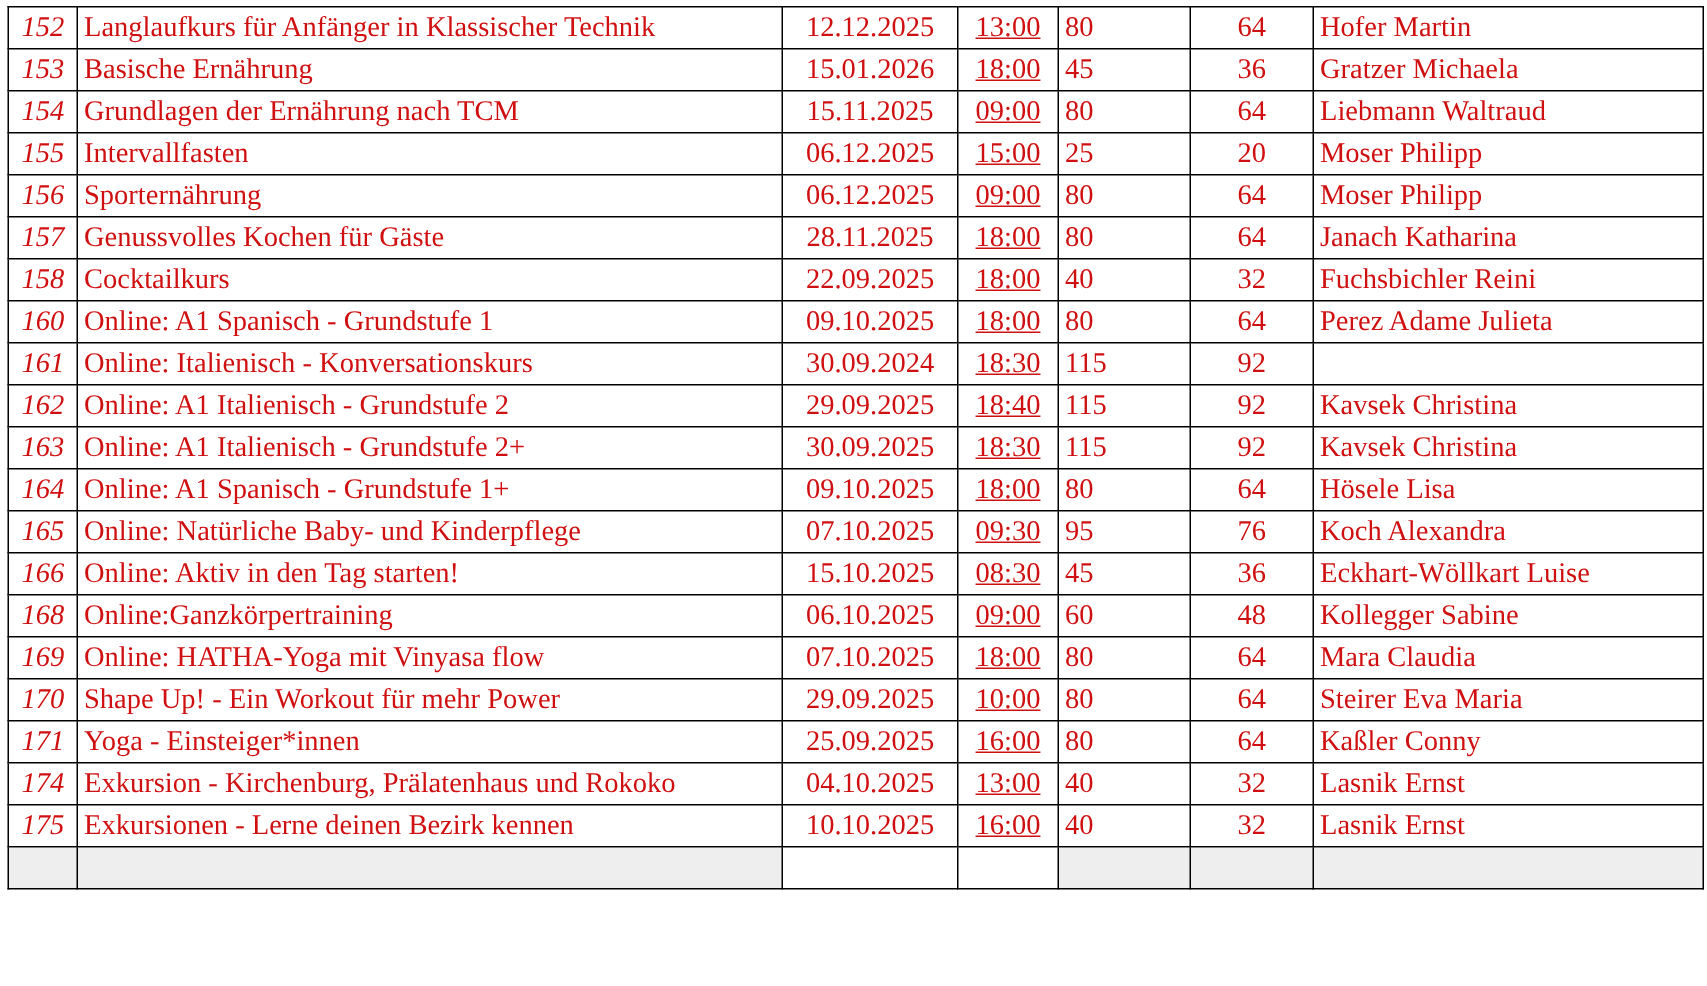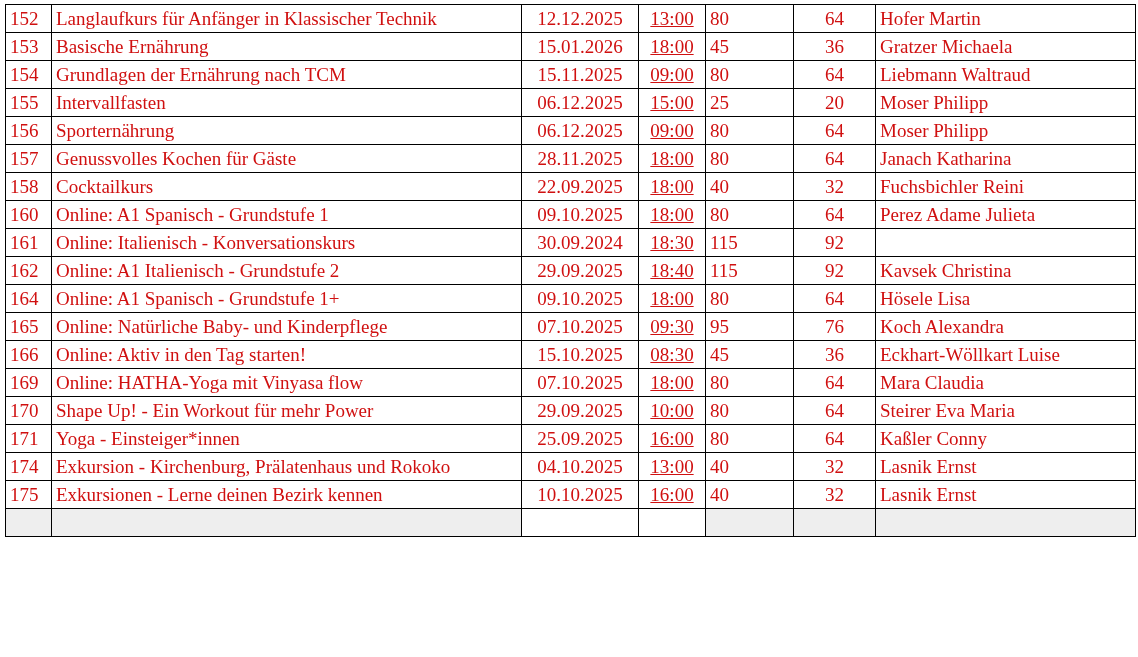--- a/index.html
+++ b/index.html
@@ -40,21 +40,21 @@
   }
   
   col.c-id    { width: 46px; }
   col.c-title { width: 470px; }
   col.c-date  { width: 117px; }
   col.c-time  { width: 67px; }
   col.c-price { width: 88px; }
   col.c-disc  { width: 82px; }
   col.c-tutor { width: 260px; }
 
-  td.id    { text-align: left; padding-right: 5px; }
+  td.id    { text-align: center; padding-right: 5px; font-style: italic; }
   td.title { text-align: left;  padding-left: 5px; }
   td.date  { text-align: center; }
   td.time  { text-align: center; text-decoration: underline; }
   td.price { padding-right: 5px; }
   td.disc  { text-align: center; padding-right: 5px; }
   td.tutor { text-align: left; padding-left: 5px; }
 
   tr.empty td {
     background: #eeeeee;
     border: 1px solid #000000;
@@ -162,20 +162,29 @@
         <tr>
           <td class="id">162</td>
           <td class="title">Online: A1 Italienisch - Grundstufe 2</td>
           <td class="date">29.09.2025</td>
           <td class="time">18:40</td>
           <td class="price">115</td>
           <td class="disc">92</td>
           <td class="tutor">Kavsek Christina</td>
         </tr>
         <tr>
+          <td class="id">163</td>
+          <td class="title">Online: A1 Italienisch - Grundstufe 2+</td>
+          <td class="date">30.09.2025</td>
+          <td class="time">18:30</td>
+          <td class="price">115</td>
+          <td class="disc">92</td>
+          <td class="tutor">Kavsek Christina</td>
+        </tr>
+        <tr>
           <td class="id">164</td>
           <td class="title">Online: A1 Spanisch - Grundstufe 1+</td>
           <td class="date">09.10.2025</td>
           <td class="time">18:00</td>
           <td class="price">80</td>
           <td class="disc">64</td>
           <td class="tutor">Hösele Lisa</td>
         </tr>
         <tr>
           <td class="id">165</td>
@@ -187,20 +196,29 @@
           <td class="tutor">Koch Alexandra</td>
         </tr>
         <tr>
           <td class="id">166</td>
           <td class="title">Online: Aktiv in den Tag starten!</td>
           <td class="date">15.10.2025</td>
           <td class="time">08:30</td>
           <td class="price">45</td>
           <td class="disc">36</td>
           <td class="tutor">Eckhart-Wöllkart Luise</td>
+        </tr>
+        <tr>
+          <td class="id">168</td>
+          <td class="title">Online:Ganzkörpertraining</td>
+          <td class="date">06.10.2025</td>
+          <td class="time">09:00</td>
+          <td class="price">60</td>
+          <td class="disc">48</td>
+          <td class="tutor">Kollegger Sabine</td>
         </tr>
         <tr>
           <td class="id">169</td>
           <td class="title">Online: HATHA-Yoga mit Vinyasa flow</td>
           <td class="date">07.10.2025</td>
           <td class="time">18:00</td>
           <td class="price">80</td>
           <td class="disc">64</td>
           <td class="tutor">Mara Claudia</td>
         </tr>

